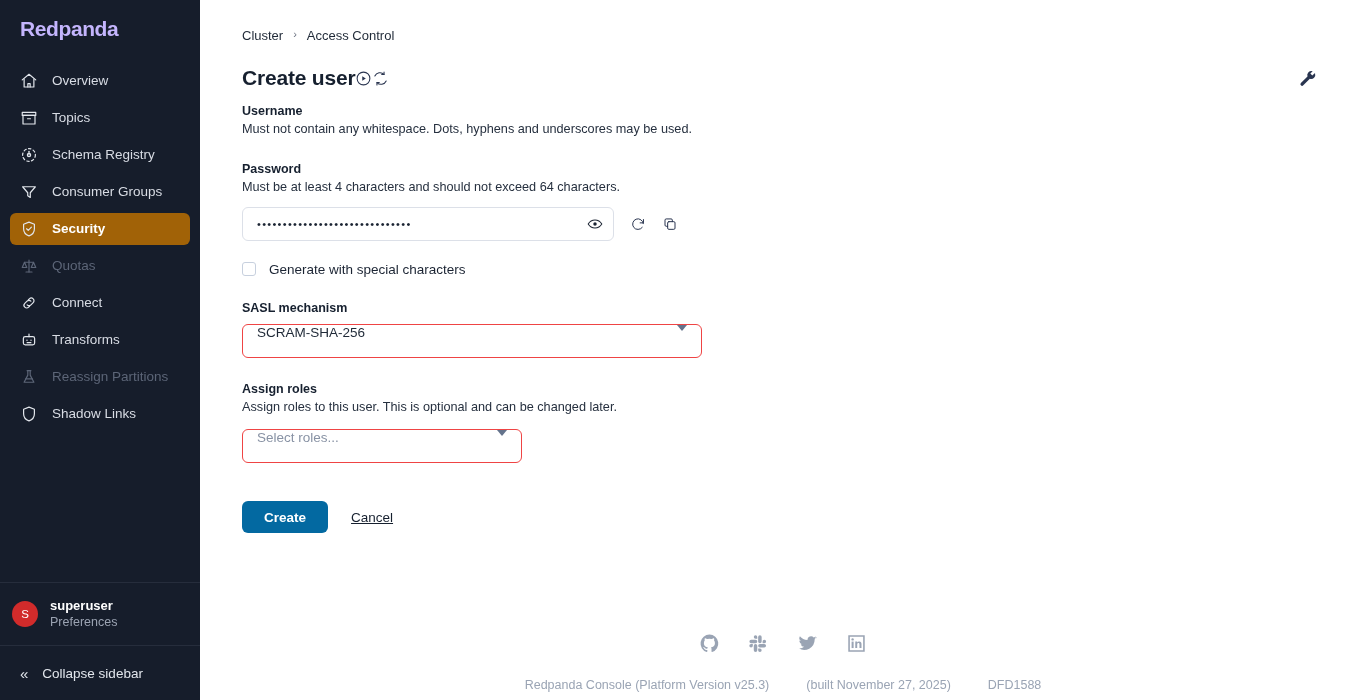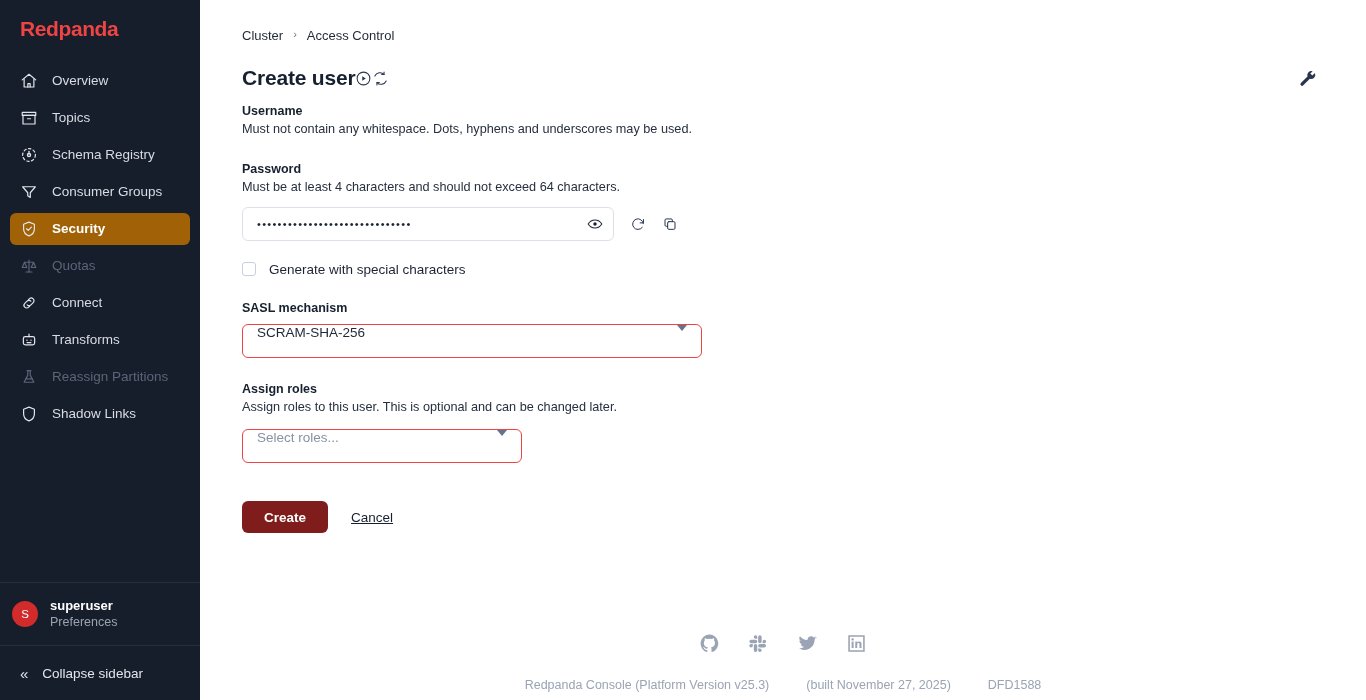--- a/index.html
+++ b/index.html
@@ -14,21 +14,21 @@
   
   #sidebar {
     width: 200px; height: 700px;
     background: #161D2B;
     display: flex; flex-direction: column;
     flex: 0 0 200px;
     position: relative;
   }
   .logo-wrap { padding: 18px 0 14px 20px; }
   .logo-text {
-    color: #ef4444; font-size: 21px; font-weight: bold;
+    color: #c4b5fd; font-size: 21px; font-weight: bold;
     letter-spacing: -0.4px; line-height: 1;
     font-family: "Liberation Sans", sans-serif;
   }
   .nav { margin-top: 12px; padding: 0 10px; }
   .nav-item {
     display: flex; align-items: center; gap: 14px;
     height: 32px; padding: 0 10px; margin-bottom: 5px;
     border-radius: 6px; cursor: pointer;
   }
   .nav-item .nav-label {
@@ -126,21 +126,21 @@
   .sel.wide { width: 460px; }
   .sel.narrow { width: 280px; }
   .sel.narrow .sel-val { color: #8892A4; }
   .caret {
     width: 0; height: 0; border-left: 5.5px solid transparent;
     border-right: 5.5px solid transparent; border-top: 6px solid #64738C;
   }
 
   .btn-row { display: flex; align-items: center; gap: 23px; margin-top: 38px; }
   .btn-create {
-    background: #7f1d1d; color: #fff; border: none; border-radius: 6px;
+    background: #0369a1; color: #fff; border: none; border-radius: 6px;
     height: 32px; padding: 0 22px; font-size: 13.5px; font-weight: bold;
     cursor: pointer; font-family: "Liberation Sans", sans-serif;
   }
   .btn-cancel {
     background: none; border: none; color: #16202F; font-size: 13.5px;
     text-decoration: underline; cursor: pointer;
     font-family: "Liberation Sans", sans-serif; padding: 0;
   }
 
   

